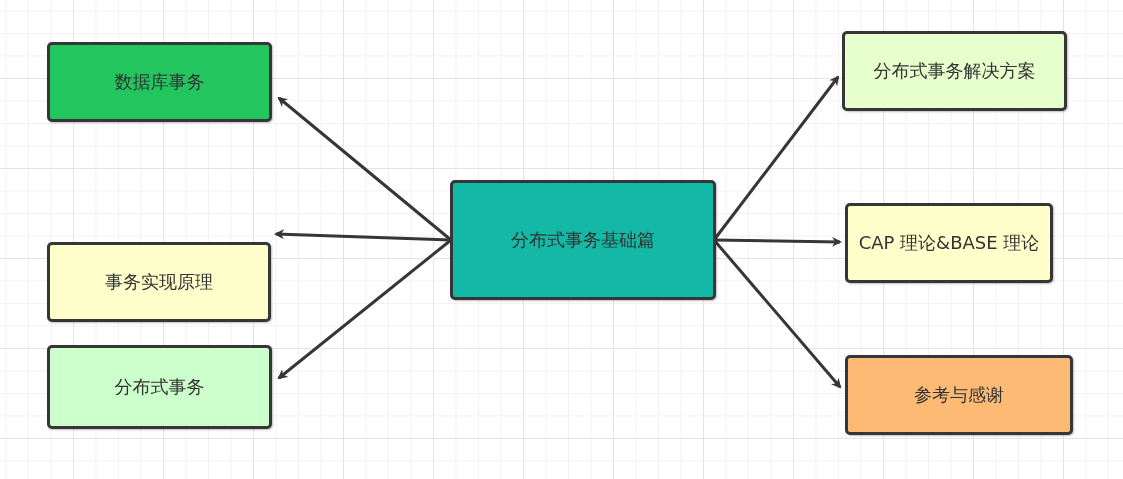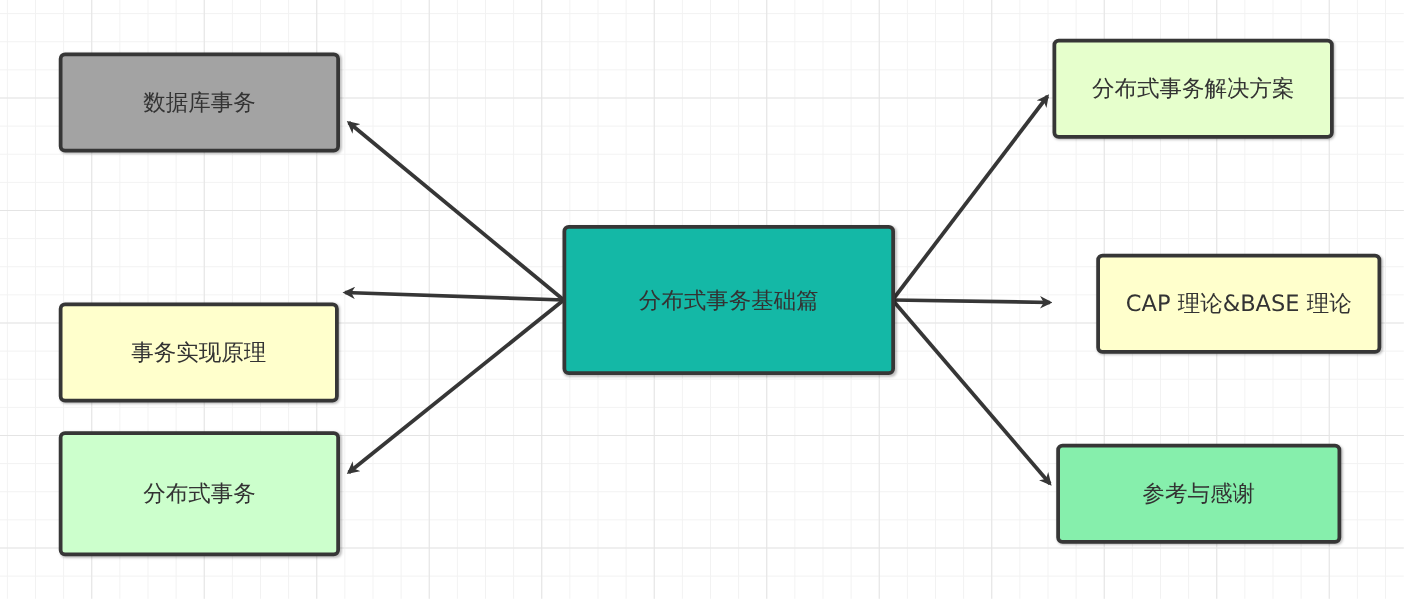--- a/index.html
+++ b/index.html
@@ -41,35 +41,35 @@
     <line x1="714" y1="240" x2="838" y2="77" marker-end="url(#arrow)"></line>
     <line x1="714" y1="240" x2="840" y2="242" marker-end="url(#arrow)"></line>
     <line x1="714" y1="240" x2="840" y2="387" marker-end="url(#arrow)"></line>
   </g>
 </svg>
 
 <div class="node" style="left:450px; top:180px; width:266px; height:120px; background:#14b8a6;">
   <span>分布式事务基础篇</span>
 </div>
 
-<div class="node" style="left:47px; top:42px; width:225px; height:80px; background:#a3a3a3;">
+<div class="node" style="left:47px; top:42px; width:225px; height:80px; background:#22c55e;">
   <span>数据库事务</span>
 </div>
 
 <div class="node" style="left:47px; top:194px; width:224px; height:80px; background:#ffffcc;margin-top:48px;">
   <span>事务实现原理</span>
 </div>
 
-<div class="node" style="left:47px; top:345px; width:225px; height:100px; background:#ccffcc;">
+<div class="node" style="left:47px; top:345px; width:225px; height:84px; background:#ccffcc;">
   <span>分布式事务</span>
 </div>
 
 <div class="node" style="left:842px; top:31px; width:225px; height:80px; background:#e6ffcc;">
   <span>分布式事务解决方案</span>
 </div>
 
-<div class="node" style="left:845px; top:203px; width:228px; height:80px; background:#ffffcc;margin-left:32px;">
+<div class="node" style="left:845px; top:203px; width:208px; height:80px; background:#ffffcc;">
   <span>CAP 理论&amp;BASE 理论</span>
 </div>
 
-<div class="node" style="left:845px; top:355px; width:228px; height:80px; background:#86efac;">
+<div class="node" style="left:845px; top:355px; width:228px; height:80px; background:#fdba74;">
   <span>参考与感谢</span>
 </div>
 
 </body></html>

